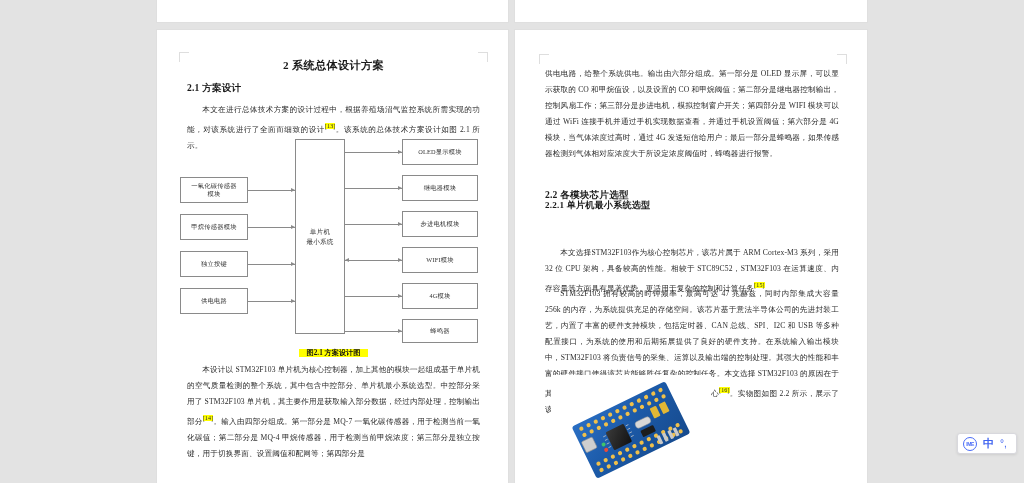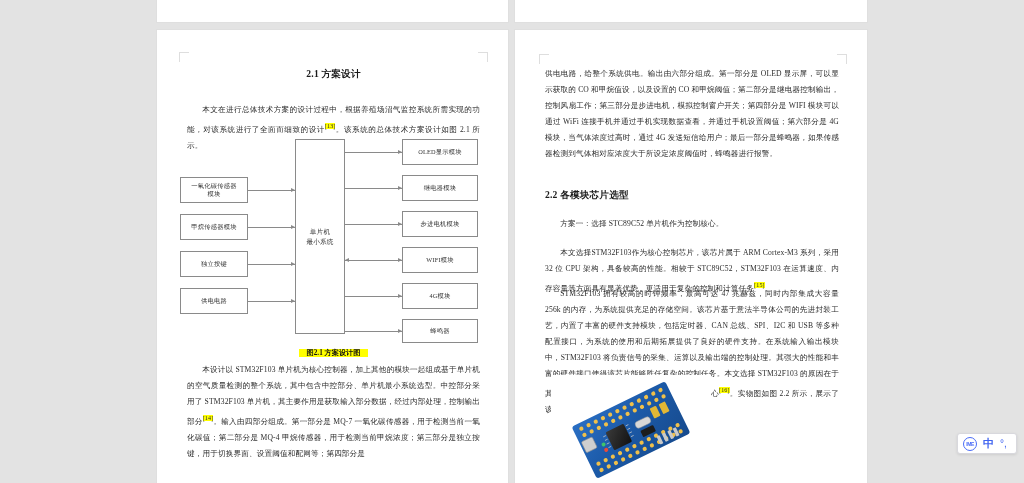--- a/index.html
+++ b/index.html
@@ -167,22 +167,25 @@
 <body>
 
 <div id="app">
 
   <div class="page page-left-top"></div>
 
   <div class="page page-left">
     <div class="corner tl" style="left:22px; top:22px;"></div>
     <div class="corner tr" style="right:20px; top:22px;"></div>
 
-
-    <div class="doc-body" style="top:38px;text-align:center;">
+    <div class="doc-body" style="top:28px;">
+      <p class="h1">2 系统总体设计方案</p>
+    </div>
+
+    <div class="doc-body" style="top:52px;">
       <p class="h2">2.1 方案设计</p>
     </div>
 
     <div class="doc-body" style="top:72px;">
       <p class="para indent"><span>本文在进行总体技术方案的设计过程中，根据养殖场沼气监控系统所需实现的功能，对该系统进行了全面而细致的设计</span><span class="cite">[13]</span><span>。该系统的总体技术方案设计如图 2.1 所示。</span></p>
     </div>
 
     <div class="diagram" style="left:23px; top:105px; width:298px; height:208px;">
 
       <div class="dbox" style="left:0px;  top:42px;  width:68px; height:26px;">
@@ -262,24 +265,24 @@
     <div class="corner tr" style="right:20px; top:24px;"></div>
 
     <div class="doc-body" style="top:36px;">
       <p class="para">供电电路，给整个系统供电。输出由六部分组成。第一部分是 OLED 显示屏，可以显示获取的 CO 和甲烷值设，以及设置的 CO 和甲烷阈值；第二部分是继电器控制输出，控制风扇工作；第三部分是步进电机，模拟控制窗户开关；第四部分是 WIFI 模块可以通过 WiFi 连接手机并通过手机实现数据查看，并通过手机设置阈值；第六部分是 4G 模块，当气体浓度过高时，通过 4G 发送短信给用户；最后一部分是蜂鸣器，如果传感器检测到气体相对应浓度大于所设定浓度阈值时，蜂鸣器进行报警。</p>
     </div>
 
     <div class="doc-body" style="top:159px;">
       <p class="h2">2.2 各模块芯片选型</p>
     </div>
 
-
-    <div class="doc-body" style="top:186px;">
-      <p class="para indent">方案一：选择 STC89C52 单片机作为控制核心。</p>
-    </div>
+    <div class="doc-body" style="top:169px;">
+      <p class="h3">2.2.1 单片机最小系统选型</p>
+    </div>
+
 
     <div class="doc-body" style="top:215px;">
       <p class="para indent"><span>本文选择STM32F103作为核心控制芯片，该芯片属于 ARM Cortex-M3 系列，采用 32 位 CPU 架构，具备较高的性能。相较于 STC89C52，STM32F103 在运算速度、内存容量等方面具有显著优势，更适用于复杂的控制和计算任务</span><span class="cite">[15]</span><span>。</span></p>
     </div>
 
     <div class="doc-body" style="top:256px;">
       <p class="para indent"><span>STM32F103 拥有较高的时钟频率，最高可达 47 兆赫兹，同时内部集成大容量 256k 的内存，为系统提供充足的存储空间。该芯片基于意法半导体公司的先进封装工艺，内置了丰富的硬件支持模块，包括定时器、CAN 总线、SPI、I2C 和 USB 等多种配置接口，为系统的使用和后期拓展提供了良好的硬件支持。在系统输入输出模块中，STM32F103 将负责信号的采集、运算以及输出端的控制处理。其强大的性能和丰富的硬件接口使得该芯片能够胜任复杂的控制任务。本文选择 STM32F103 的原因在于其综合优势，为系统提供了高效、可靠的控制核心</span><span class="cite">[16]</span><span class="loose">。实物图如图 2.2 所示，展示了该模块的外观和结构。</span></p>
     </div>
 
     <div class="photo" style="left:36px; top:345px; width:160px; height:110px;">

